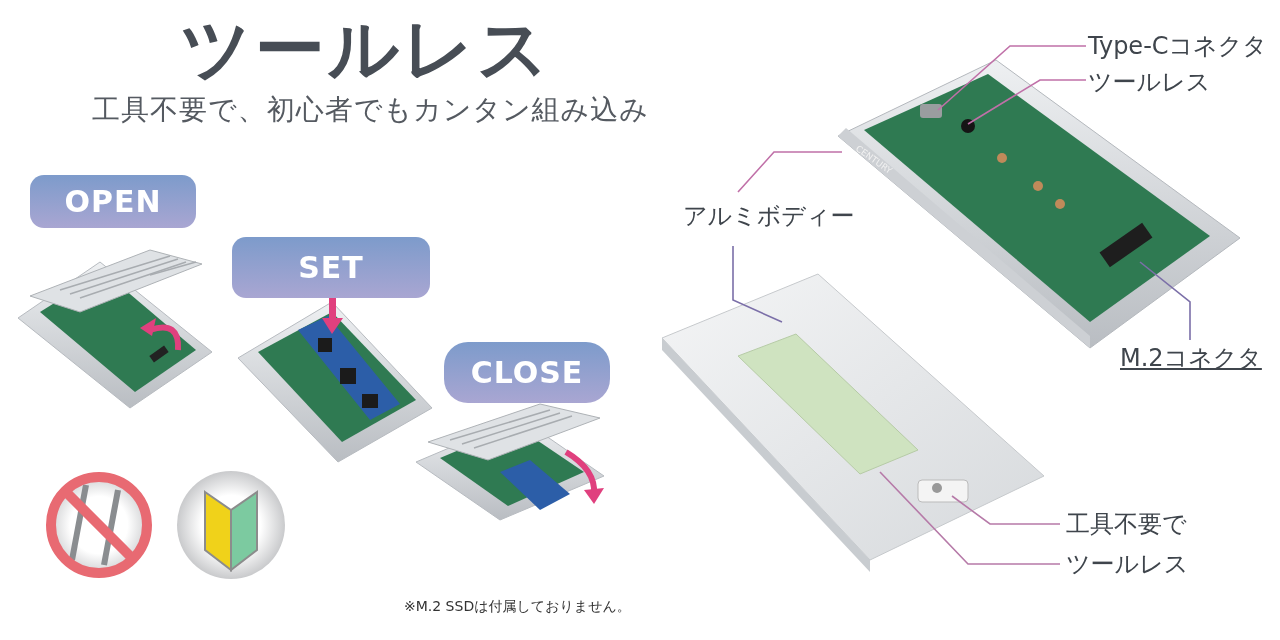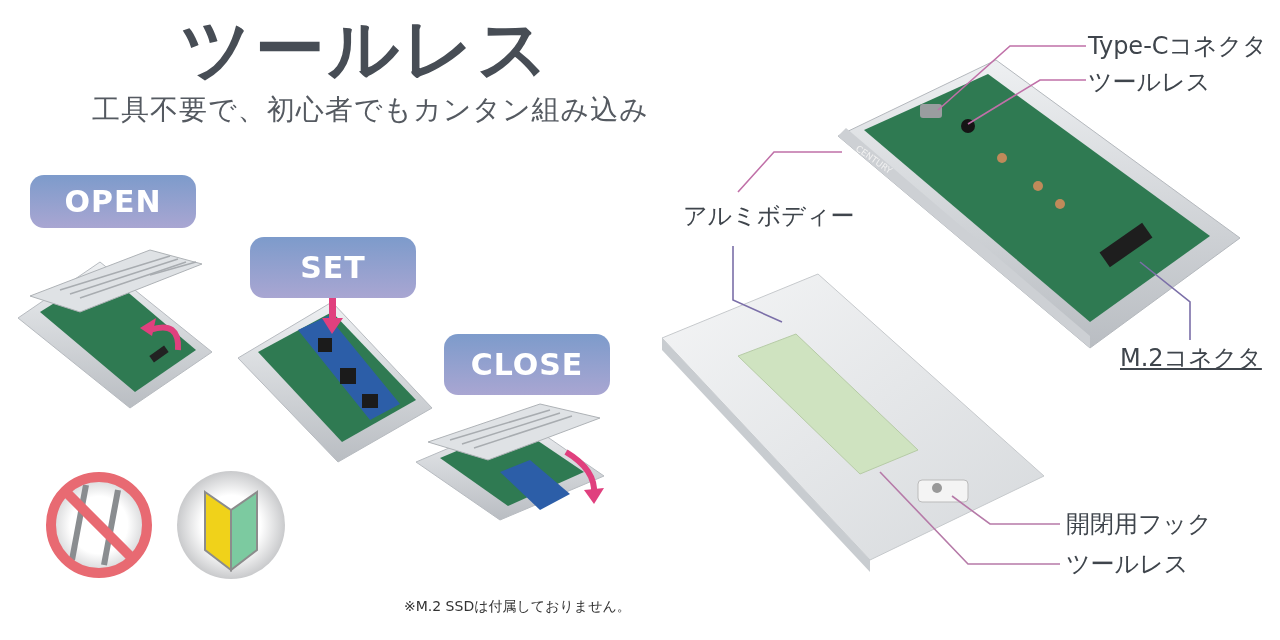--- a/index.html
+++ b/index.html
@@ -27,22 +27,22 @@
   .label { font-size:24px; color:#3f454c; line-height:1; white-space:nowrap; }
   svg { position:absolute; left:0; top:0; }
 </style>
 </head>
 <body>
 
 <div class="abs title">ツールレス</div>
 <div class="abs subtitle">工具不要で、初心者でもカンタン組み込み</div>
 
 <div class="abs step-btn" style="left:30px;top:175px;width:166px;height:53px;">OPEN</div>
-<div class="abs step-btn" style="left:250px;top:237px;width:166px;height:61px;">SET</div>
-<div class="abs step-btn" style="left:444px;top:334px;width:166px;height:61px;">CLOSE</div>
+<div class="abs step-btn" style="left:232px;top:237px;width:198px;height:61px;">SET</div>
+<div class="abs step-btn" style="left:444px;top:342px;width:166px;height:61px;border-radius:24px;">CLOSE</div>
 
 <svg width="1280" height="640" viewBox="0 0 1280 640">
   <defs>
     <linearGradient id="alu" x1="0" y1="0" x2="0" y2="1">
       <stop offset="0" stop-color="#eef0f2"></stop>
       <stop offset="1" stop-color="#b9bdc2"></stop>
     </linearGradient>
     <linearGradient id="alu2" x1="0" y1="0" x2="1" y2="1">
       <stop offset="0" stop-color="#f4f5f6"></stop>
       <stop offset="1" stop-color="#d6d9dc"></stop>
@@ -140,16 +140,16 @@
     <polyline points="1140,262 1190,302 1190,340" stroke="#7b6fa8"></polyline>
     <polyline points="952,496 990,524 1060,524" stroke="#b67aa8"></polyline>
     <polyline points="880,472 968,564 1060,564" stroke="#b67aa8"></polyline>
   </g>
 </svg>
 
 <div class="abs label" style="left:1088px;top:34px;">Type-Cコネクタ</div>
 <div class="abs label" style="left:1088px;top:70px;">ツールレス</div>
 <div class="abs label" style="left:650px;top:204px;margin-left:33px;">アルミボディー</div>
 <div class="abs label" style="left:1120px;top:346px;text-decoration:underline;">M.2コネクタ</div>
-<div class="abs label" style="left:1066px;top:512px;">開閉用フック</div>
+<div class="abs label" style="left:1066px;top:512px;">工具不要で</div>
 <div class="abs label" style="left:1066px;top:552px;">ツールレス</div>
 
 <div class="abs note">※M.2 SSDは付属しておりません。</div>
 
 </body></html>

